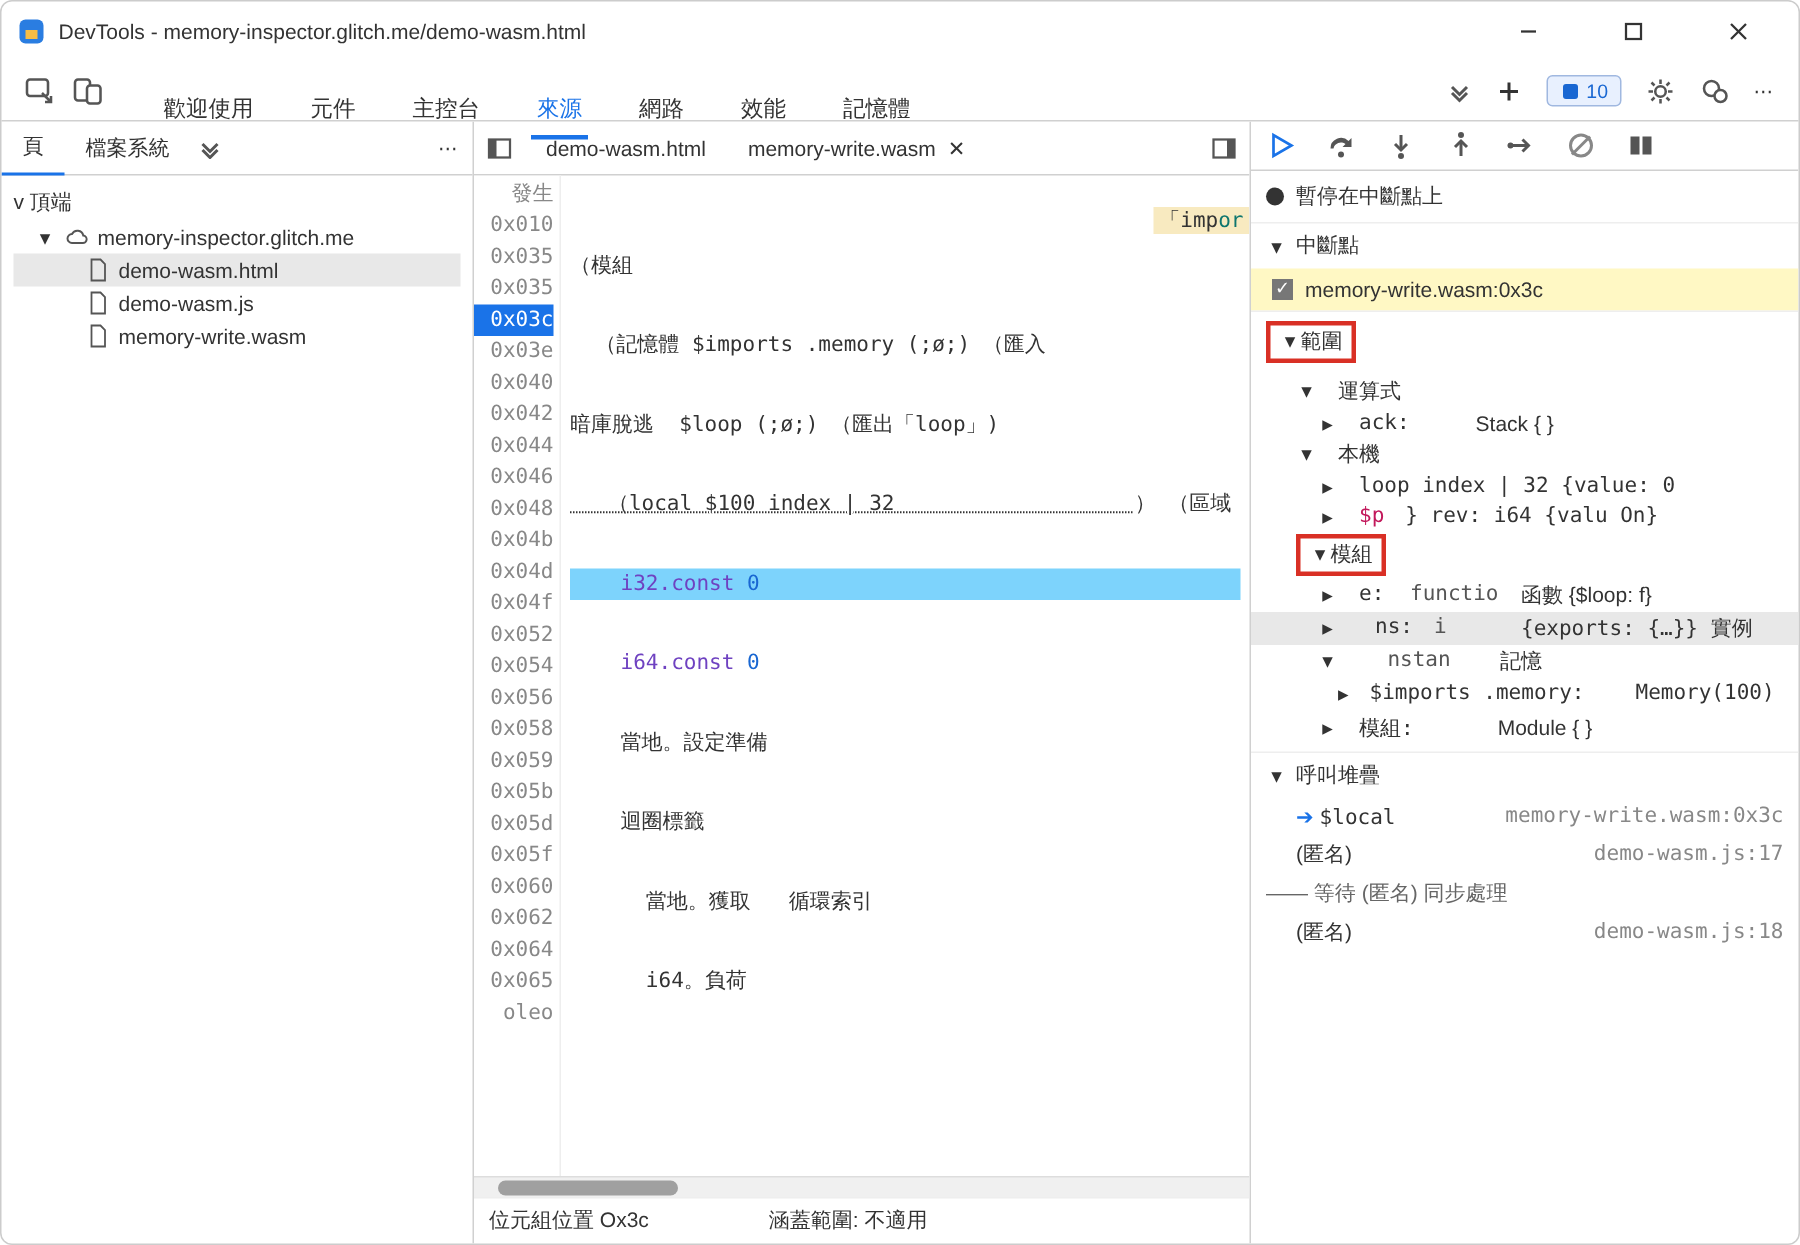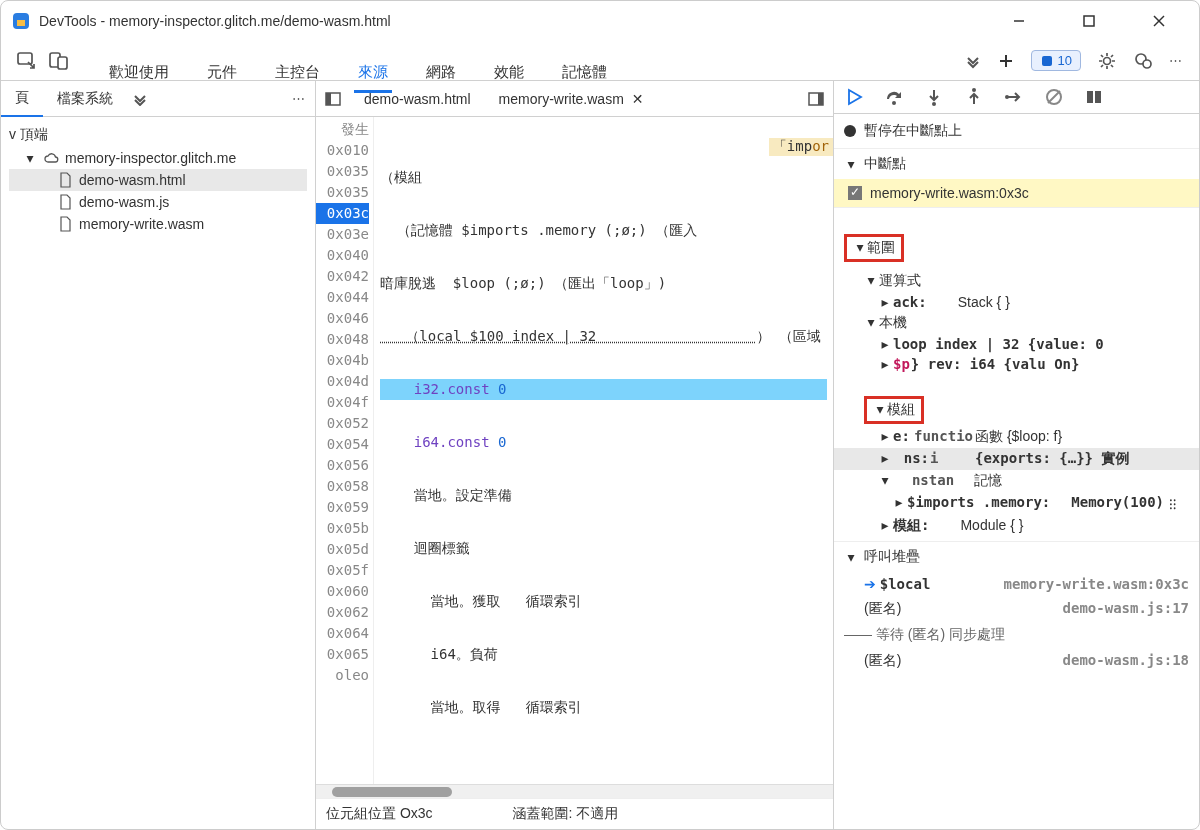--- a/index.html
+++ b/index.html
@@ -39,41 +39,41 @@
   .editor-body { flex:1; display:flex; font-family: Consolas, monospace; font-size:14px; overflow:hidden; position:relative;}
   .gutter { background:#fff; width:58px; text-align:right; padding:2px 4px 2px 0; color:#888; user-select:none; border-right:1px solid #eee;}
   .gutter .gline { height:21px; line-height:21px; }
   .gutter .gline.current { background:#1a73e8; color:#fff; }
   .code { flex:1; padding:2px 6px; position:relative; white-space:pre; overflow:hidden;}
   .cline { height:21px; line-height:21px; }
   .cline.current { background:#7dd3fc; }
   .tok-kw { color:#6f42c1; }
   .tok-num { color:#1967d2; }
   .top-badge { position:absolute; right:0; top:21px; background:#f8eac0; padding:0 4px; font-family: Consolas, monospace;}
-  .top-badge .prev { color:#a16207;}
+  .top-badge .prev { color:#0f766e;}
   .editor-scrollbar { height:14px; background:#f0f0f0; border-top:1px solid #ddd;}
   .editor-scrollbar .thumb { height:10px; width:120px; margin:2px 0 0 16px; background:#a0a0a0; border-radius:5px;}
   .editor-status { display:flex; gap:80px; padding:6px 10px; font-size:14px; border-top:1px solid #eee;}
   
   .debug-pane { width:365px; display:flex; flex-direction:column; overflow:hidden; font-size:14px;}
   .debug-toolbar { display:flex; gap:20px; padding:6px 10px; border-bottom:1px solid #d0d0d0;}
   .dbg-section-head { display:flex; align-items:center; gap:6px; padding:6px 10px; border-top:1px solid #eee;}
   .dbg-section-head.bold { font-weight:500;}
   .chev { width:14px; text-align:center; }
   .paused-row { display:flex; align-items:center; gap:8px; padding:8px 10px; }
   .paused-dot { width:12px; height:12px; border-radius:50%; background:#333;}
   .bp-row { background:#fff8c4; display:flex; align-items:center; gap:8px; padding:6px 14px;}
   .cb { width:14px; height:14px; border:1px solid #777; background:#777; display:inline-block; position:relative;}
   .cb::after { content:'✓'; color:#fff; font-size:12px; position:absolute; top:-2px; left:1px;}
-  .red-box { border:3px solid #d93025; display:inline-flex; padding:2px 6px;margin-top:20px;}
+  .red-box { border:3px solid #d93025; display:inline-flex; padding:2px 6px;}
   .scope-body { padding: 2px 0 4px 0;}
-  .scope-row { display:flex; padding:2px 10px 2px 30px; gap:1px; white-space:nowrap;}
+  .scope-row { display:flex; padding:2px 10px 2px 30px; gap:14px; white-space:nowrap;}
   .scope-row.l2 { padding-left:44px;}
   .scope-row.l3 { padding-left:58px;}
-  .mono { font-family: Consolas, monospace; font-weight: bold; }
+  .mono { font-family: Consolas, monospace; }
   .pink { color:#c2185b;}
   .gray { color:#555;}
   .hl-row { background:#e8e8e8;}
   .call-row { display:flex; justify-content:space-between; padding:4px 10px 4px 30px; }
   .call-src { color:#888;}
   .arrow-blue { color:#1a73e8; margin-right:4px;}
   svg { display:block; }
   .chevr::before { content:"▸"; }
   .chevd::before { content:"▾"; }
 </style>
@@ -272,21 +272,20 @@
           <div class="cline">（模組</div>
           <div class="cline">  （記憶體 $imports .memory (;ø;) （匯入</div>
           <div class="cline">暗庫脫逃  $loop (;ø;) （匯出「loop」)</div>
           <div class="cline"><span style="text-decoration:underline dotted">   （local $100 index | 32                   </span><span>） （區域     $pre</span></div>
           <div class="cline current"><span class="tok-kw">    i32.const</span><span class="tok-num"> 0</span></div>
           <div class="cline"><span class="tok-kw">    i64.const</span><span class="tok-num"> 0</span></div>
           <div class="cline">    當地。設定準備</div>
           <div class="cline">    迴圈標籤</div>
           <div class="cline">      當地。獲取   循環索引</div>
           <div class="cline">      i64。負荷</div>
-          <div class="cline">      當地。取得   循環索引</div>
           
           
           
           
           
           
           
           
           
           
@@ -423,21 +422,21 @@
           </div>
         <div class="scope-row l3">
             <span class="chev chevr"></span>
             <span class="mono">$imports .memory:</span>
             <span class="mono" style="margin-left:20px">Memory(100)</span>
             <span style="margin-left:4px;">⁝⁝</span>
           </div>
         <div class="scope-row l2">
             <span class="chev chevr"></span>
             <span class="mono">模組:</span>
-            <span style="margin-left:30px">Module { }</span>
+            <span style="margin-left:42px">Module { }</span>
           </div>
       </div>
 
       <div class="dbg-section-head bold">
           <span class="chev chevd"></span>
           <span>呼叫堆疊</span>
         </div>
       <div class="call-row">
           <span><span class="arrow-blue">➔</span><span class="mono">$local</span></span>
           <span class="call-src mono">memory-write.wasm:0x3c</span>

